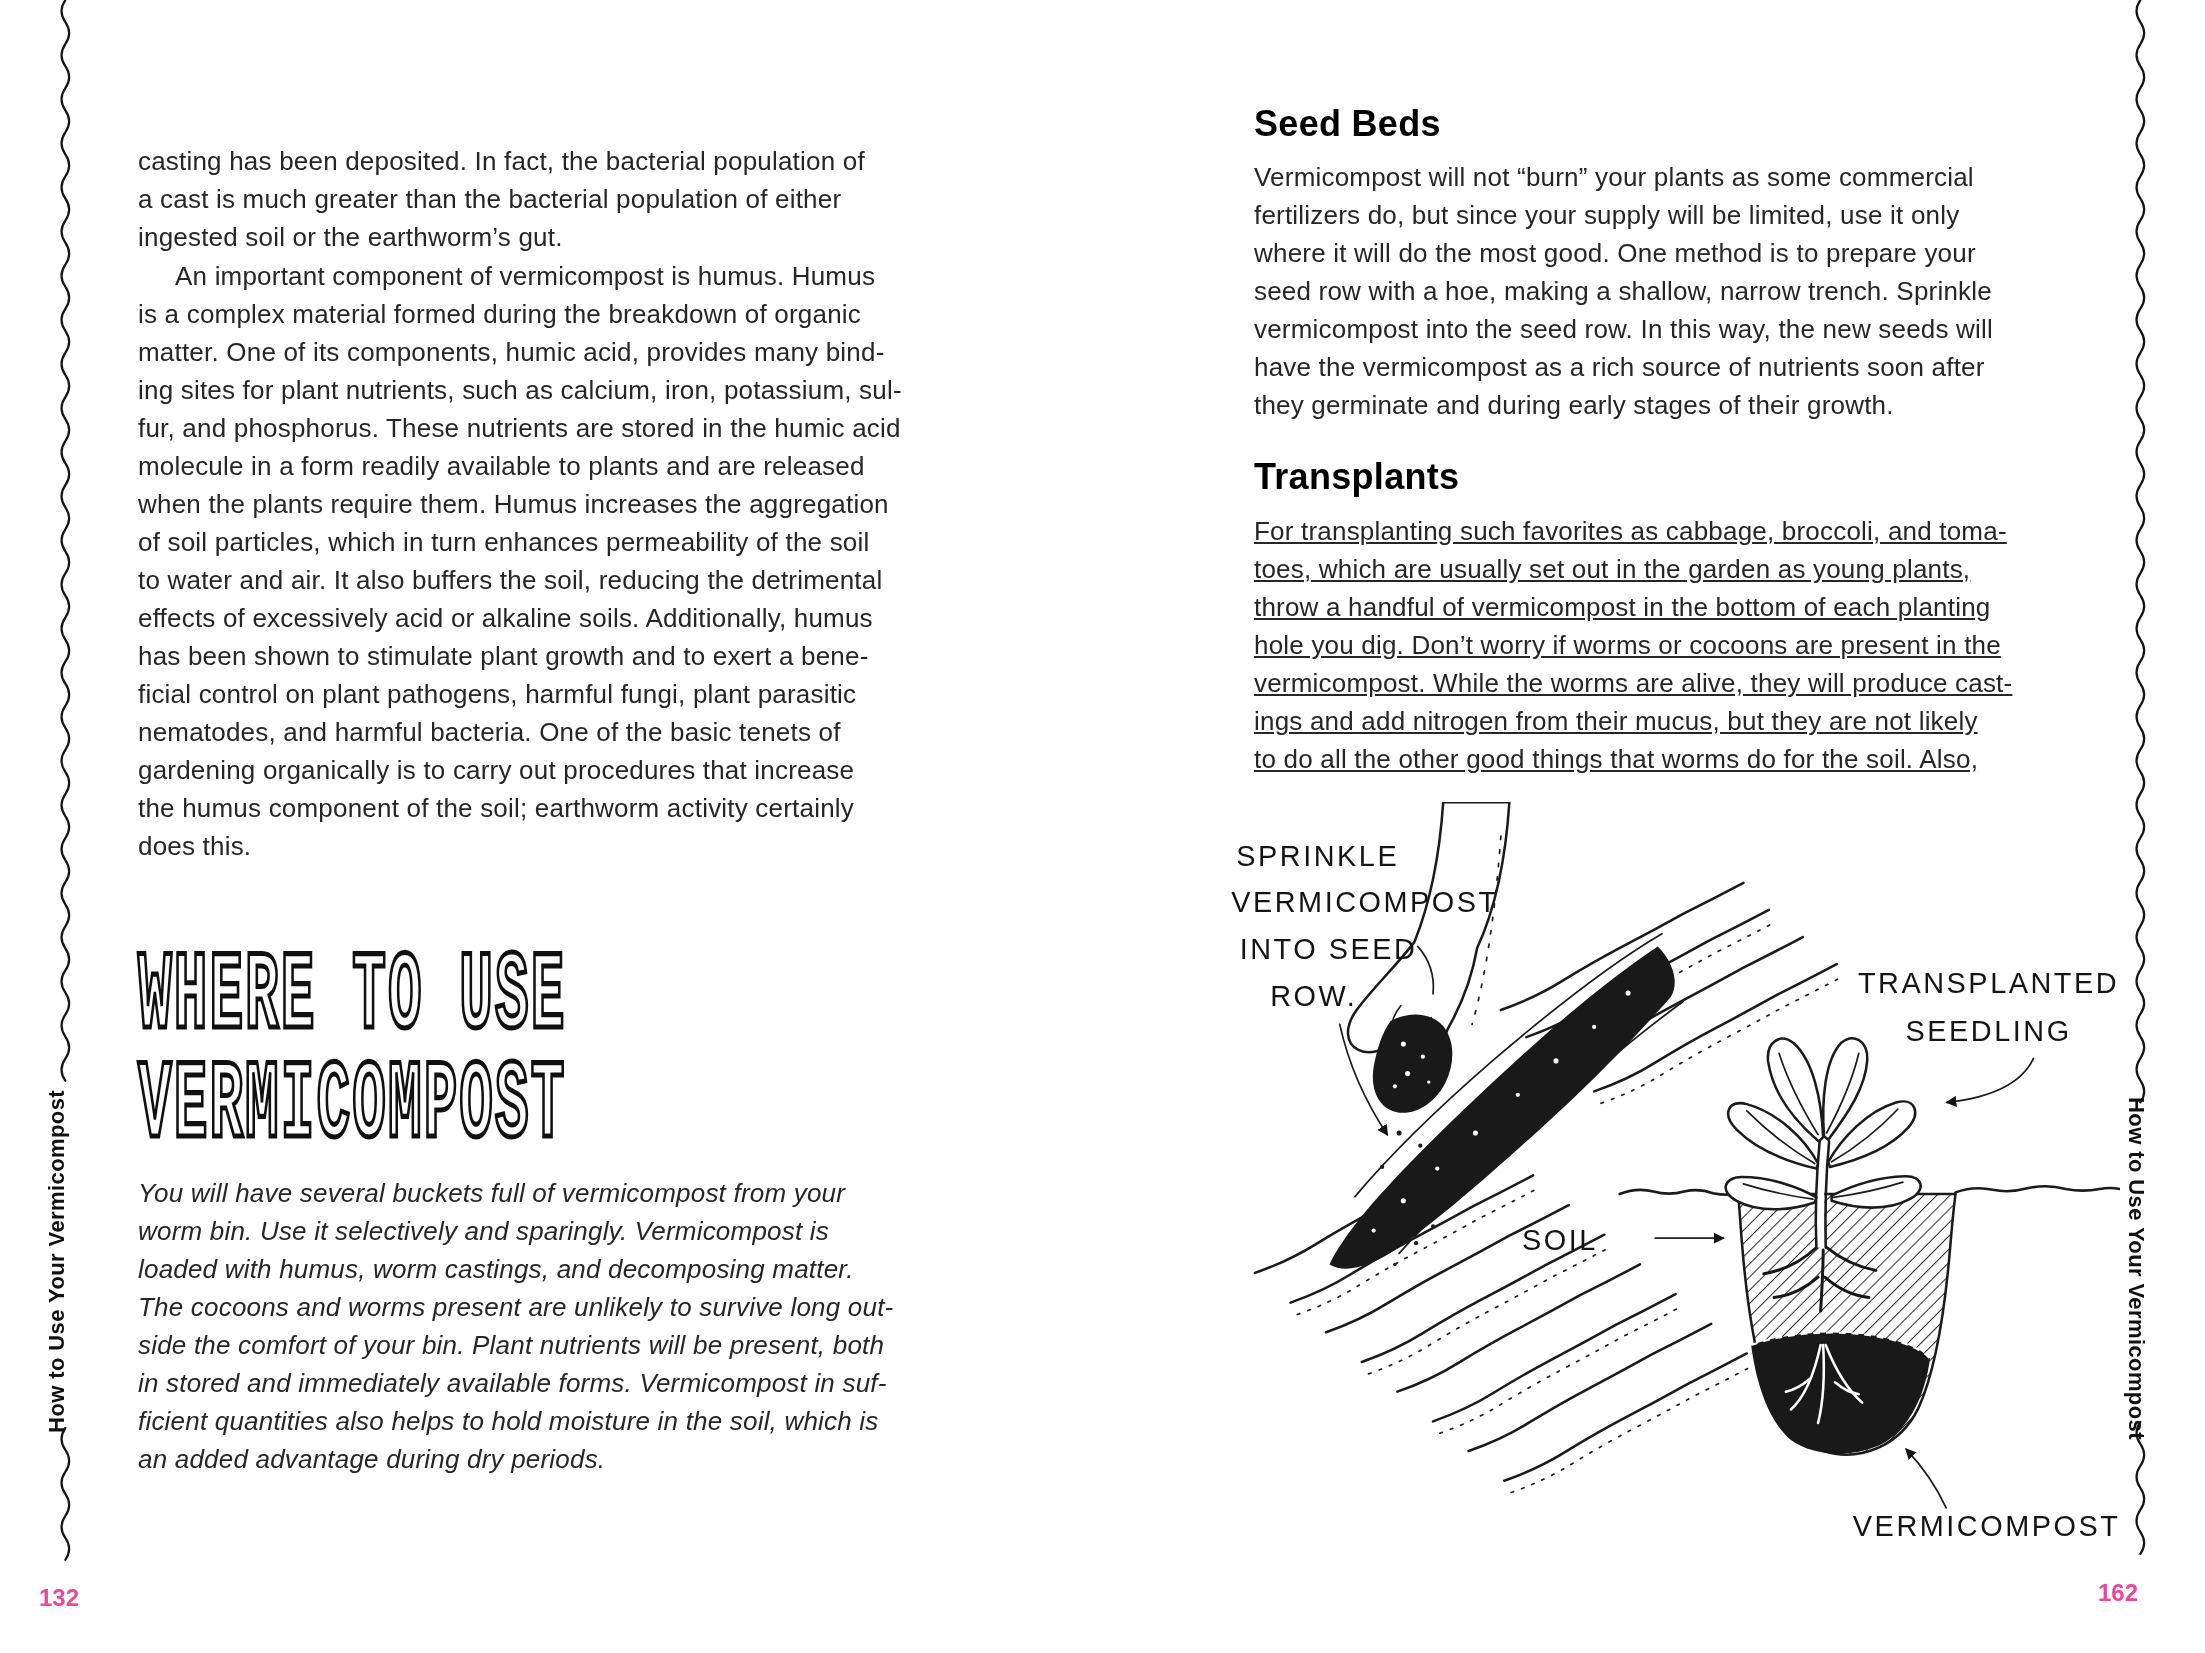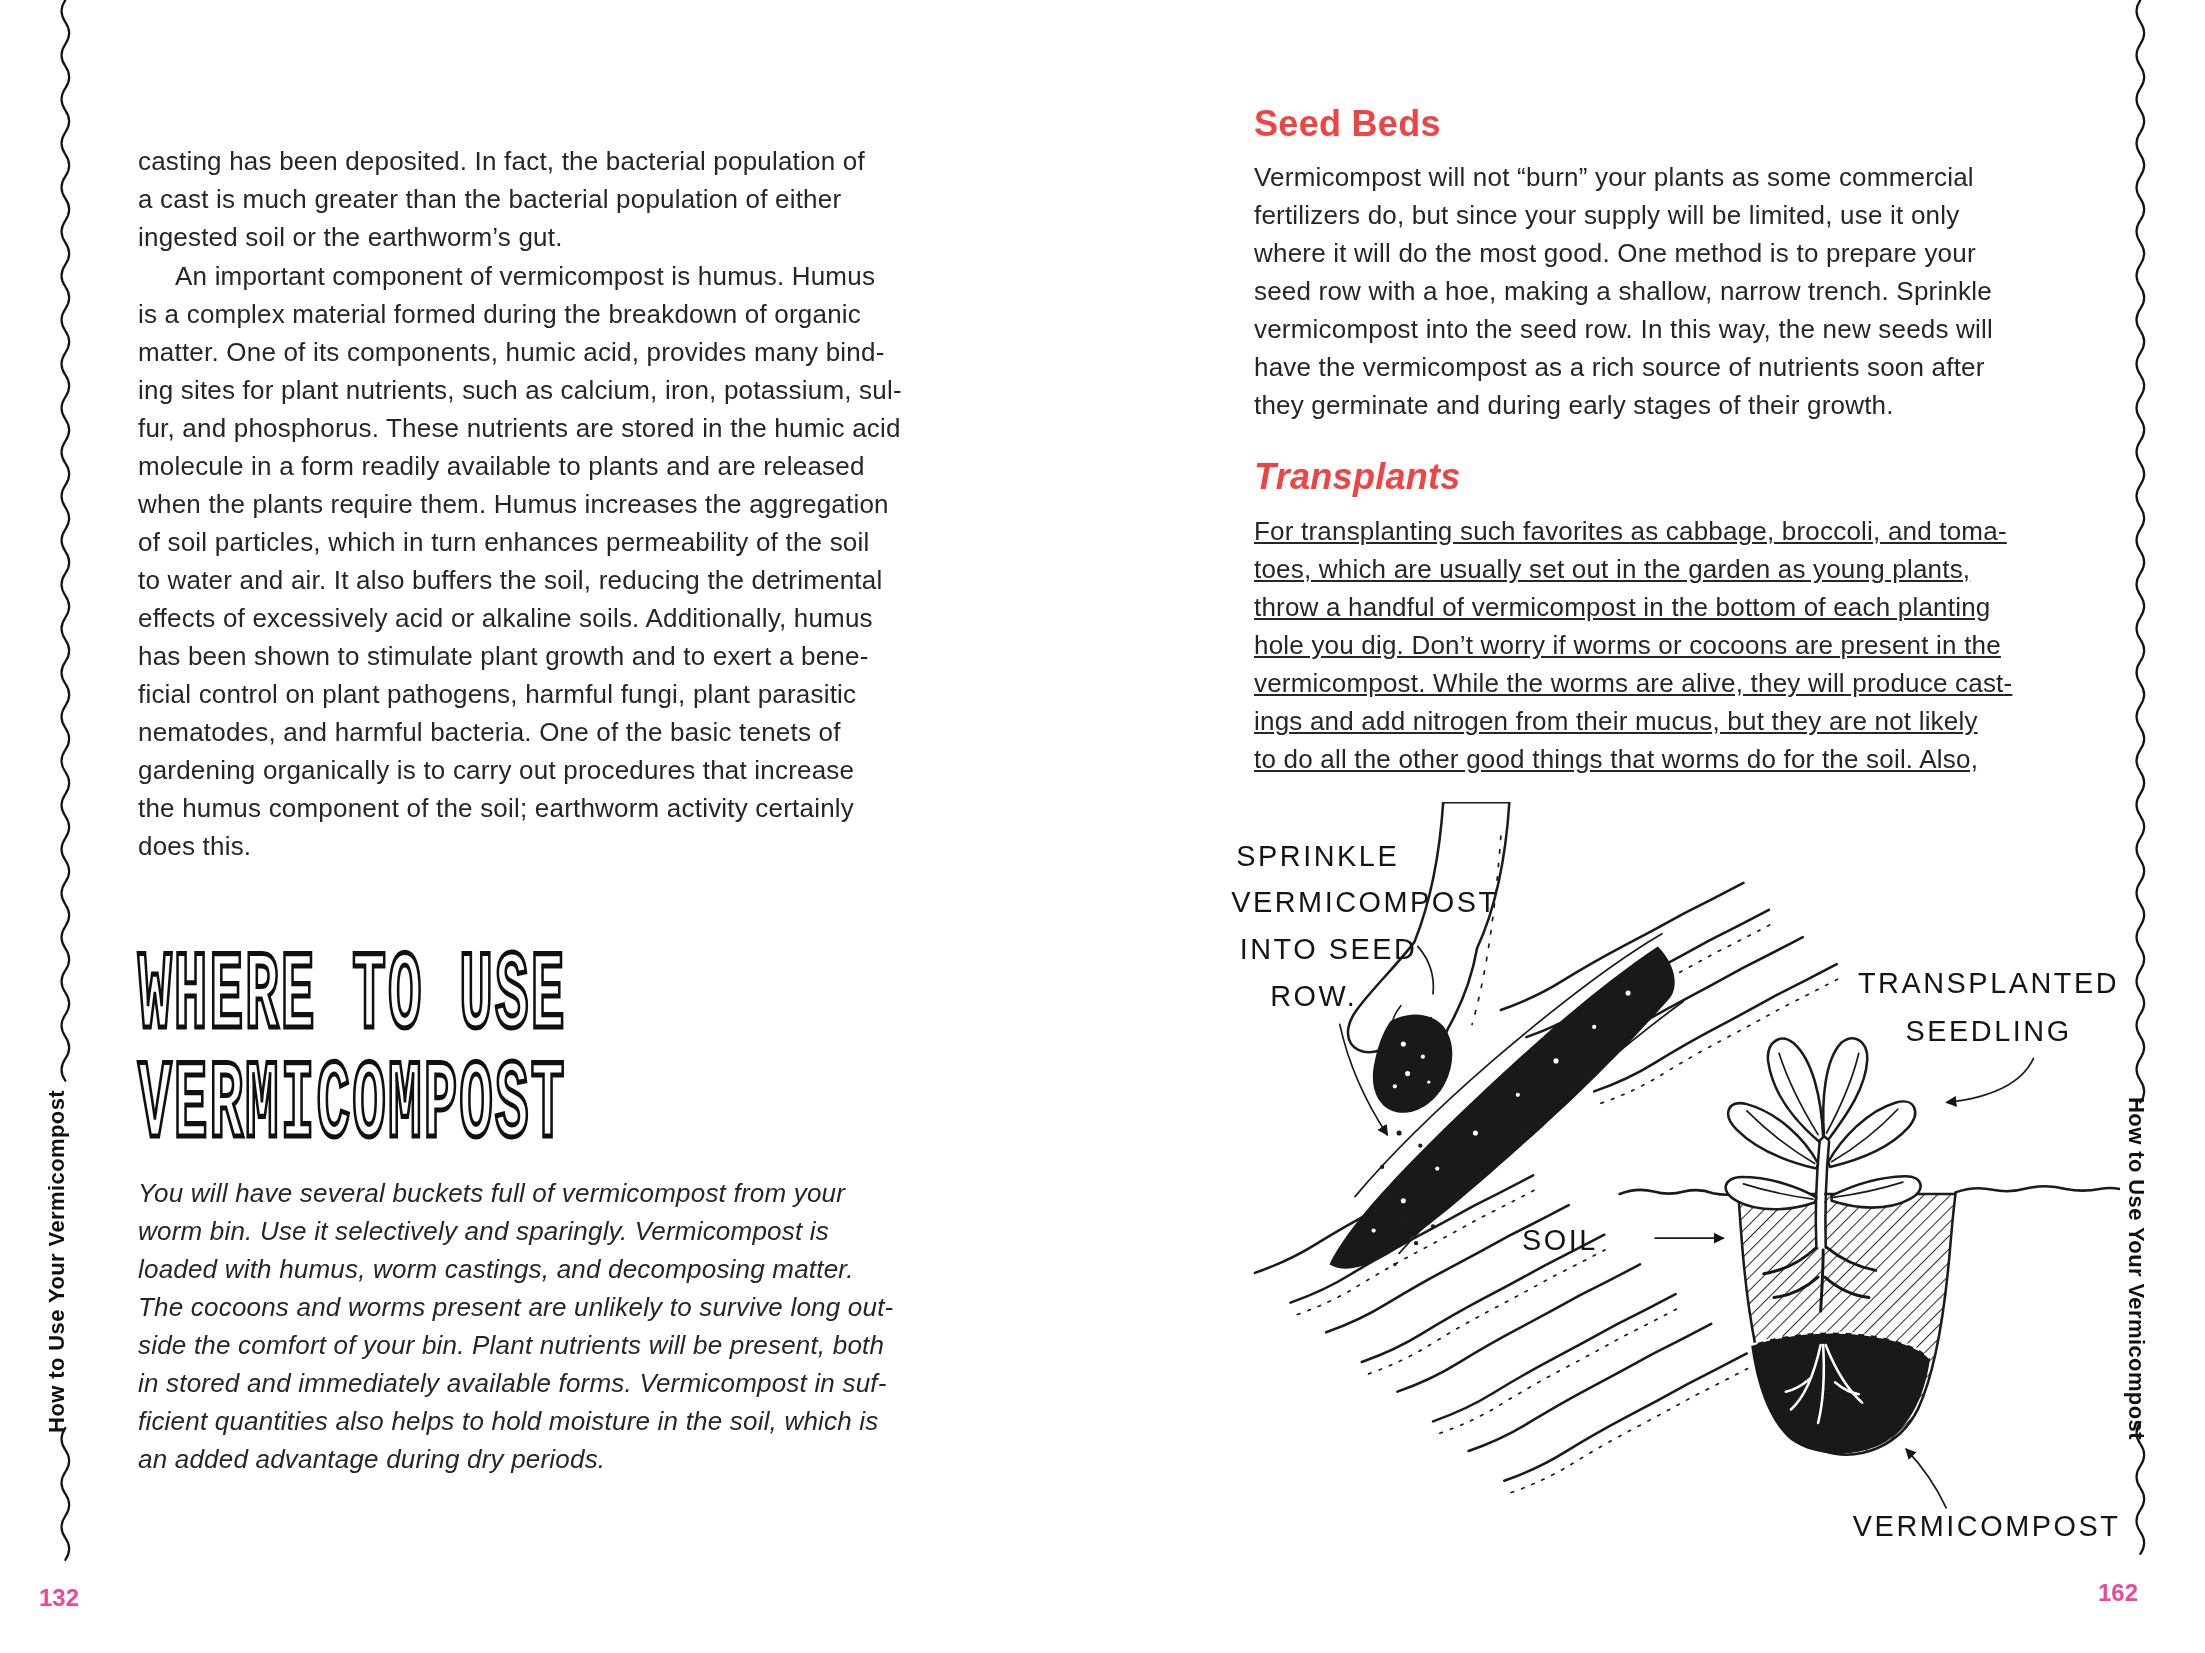--- a/index.html
+++ b/index.html
@@ -6,21 +6,21 @@
   #spread{
     position:relative;width:2205px;height:1654px;background:#ffffff;
     font-family:"Liberation Sans",sans-serif;color:#232323;overflow:hidden;
   }
   .body-text{
     position:absolute;width:857px;font-size:26px;line-height:38px;
     letter-spacing:0.2px;color:#262626;white-space:pre-line;
   }
   .indent{text-indent:37px;}
   .subhead{
-    position:absolute;font-weight:bold;font-size:36px;color:#ef4444;
+    position:absolute;font-weight:bold;font-size:36px;color:#000000;
     letter-spacing:0.3px;
   }
   .display{position:absolute;left:138px;top:943px;font-family:Liberation Mono, monospace;}
   .display-line{
     display:block;height:109px;line-height:109px;font-weight:bold;font-size:112px;
     letter-spacing:4.2px;transform:scaleX(.5);transform-origin:0 50%;
     color:#101010;white-space:nowrap;
   }
   @supports (-webkit-text-stroke: 2px #000){
     .display-line{color:#ffffff;-webkit-text-stroke:5.1px #101010;}
@@ -115,21 +115,21 @@
 
   <div class="subhead" style="left:1254px;top:103px;">Seed Beds</div>
   <div class="body-text lines" style="left:1254px;top:158px;">Vermicompost will not “burn” your plants as some commercial
 fertilizers do, but since your supply will be limited, use it only
 where it will do the most good. One method is to prepare your
 seed row with a hoe, making a shallow, narrow trench. Sprinkle
 vermicompost into the seed row. In this way, the new seeds will
 have the vermicompost as a rich source of nutrients soon after
 they germinate and during early stages of their growth.</div>
 
-  <div class="subhead" style="left:1254px;top:456px;font-style:italic;">Transplants</div>
+  <div class="subhead" style="left:1254px;top:456px;">Transplants</div>
   <div class="body-text lines" style="left:1254px;top:512px;text-decoration:underline;">For transplanting such favorites as cabbage, broccoli, and toma-
 toes, which are usually set out in the garden as young plants,
 throw a handful of vermicompost in the bottom of each planting
 hole you dig. Don’t worry if worms or cocoons are present in the
 vermicompost. While the worms are alive, they will produce cast-
 ings and add nitrogen from their mucus, but they are not likely
 to do all the other good things that worms do for the soil. Also,</div>
 
   <svg style="position:absolute;left:1221px;top:802px;" width="899" height="751" viewBox="0 0 1060 885">
     <defs>

